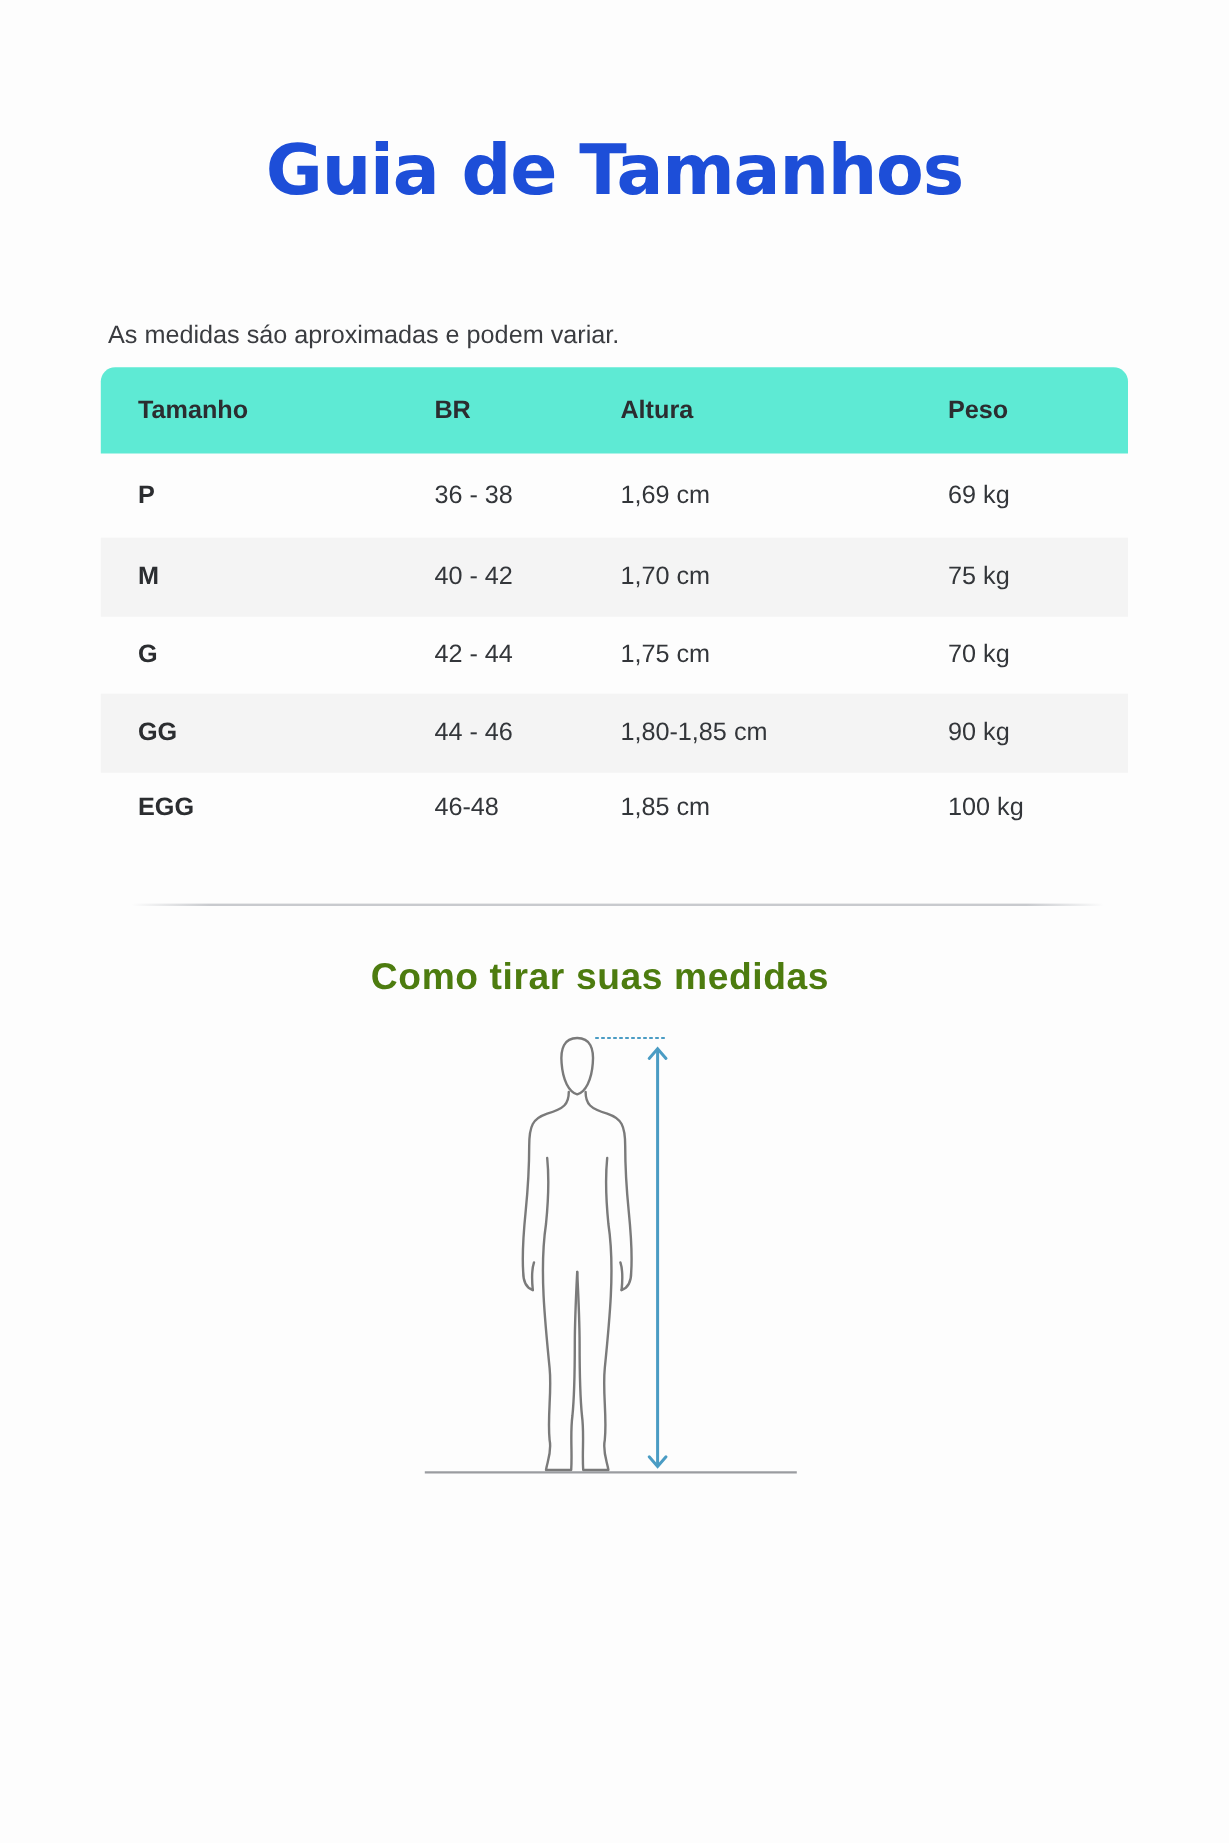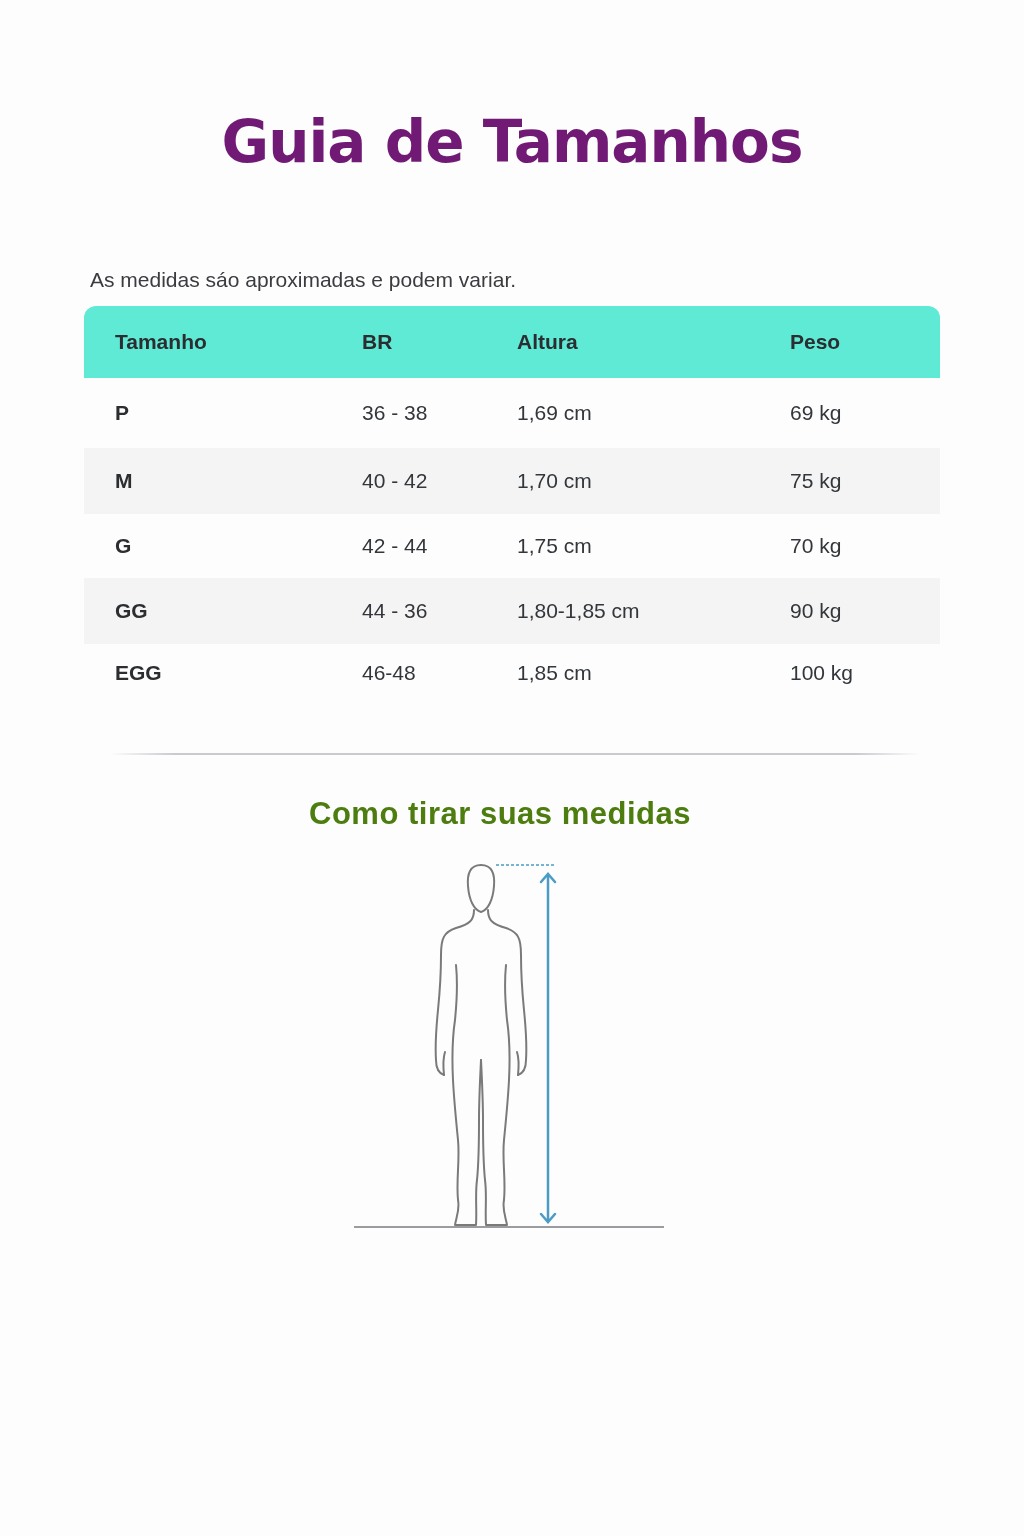--- a/index.html
+++ b/index.html
@@ -1,21 +1,21 @@
 <!DOCTYPE html>
 <html><head>
   <meta charset="utf-8">
   <style>
     * { box-sizing: border-box; margin: 0; padding: 0; }
     html, body { width: 1024px; height: 1536px; background: #fdfdfd; overflow: hidden; }
     body { font-family: "Liberation Sans", sans-serif; color: #2b2d30; position: relative; }
     .title {
       position: absolute; top: 108px; left: 0; width: 1024px; text-align: center;
       font-family: "DejaVu Sans", sans-serif; font-weight: bold; font-size: 58px;
-      color: #701a75; letter-spacing: -1px;
+      color: #1d4ed8; letter-spacing: -1px;
     }
     .subtitle {
       position: absolute; top: 243px; left: 90px;
       font-size: 21px; color: #3a3c40; font-weight: normal; margin-top: 25px;
     }
     .table {
       position: absolute; top: 306px; left: 84px; width: 856px;
     }
     .thead {
       height: 72px; background: #5eead4; border-radius: 12px 12px 0 0;
@@ -67,21 +67,21 @@
     <span class="cell c4">75 kg</span>
   </div>
   <div class="row" style="height:64px">
     <span class="cell c1 size">G</span>
     <span class="cell c2">42 - 44</span>
     <span class="cell c3">1,75 cm</span>
     <span class="cell c4">70 kg</span>
   </div>
   <div class="row alt" style="height:66px">
     <span class="cell c1 size">GG</span>
-    <span class="cell c2">44 - 36</span>
+    <span class="cell c2">44 - 46</span>
     <span class="cell c3">1,80-1,85 cm</span>
     <span class="cell c4">90 kg</span>
   </div>
   <div class="row" style="height:58px">
     <span class="cell c1 size">EGG</span>
     <span class="cell c2">46-48</span>
     <span class="cell c3">1,85 cm</span>
     <span class="cell c4">100 kg</span>
   </div>
 </div>

